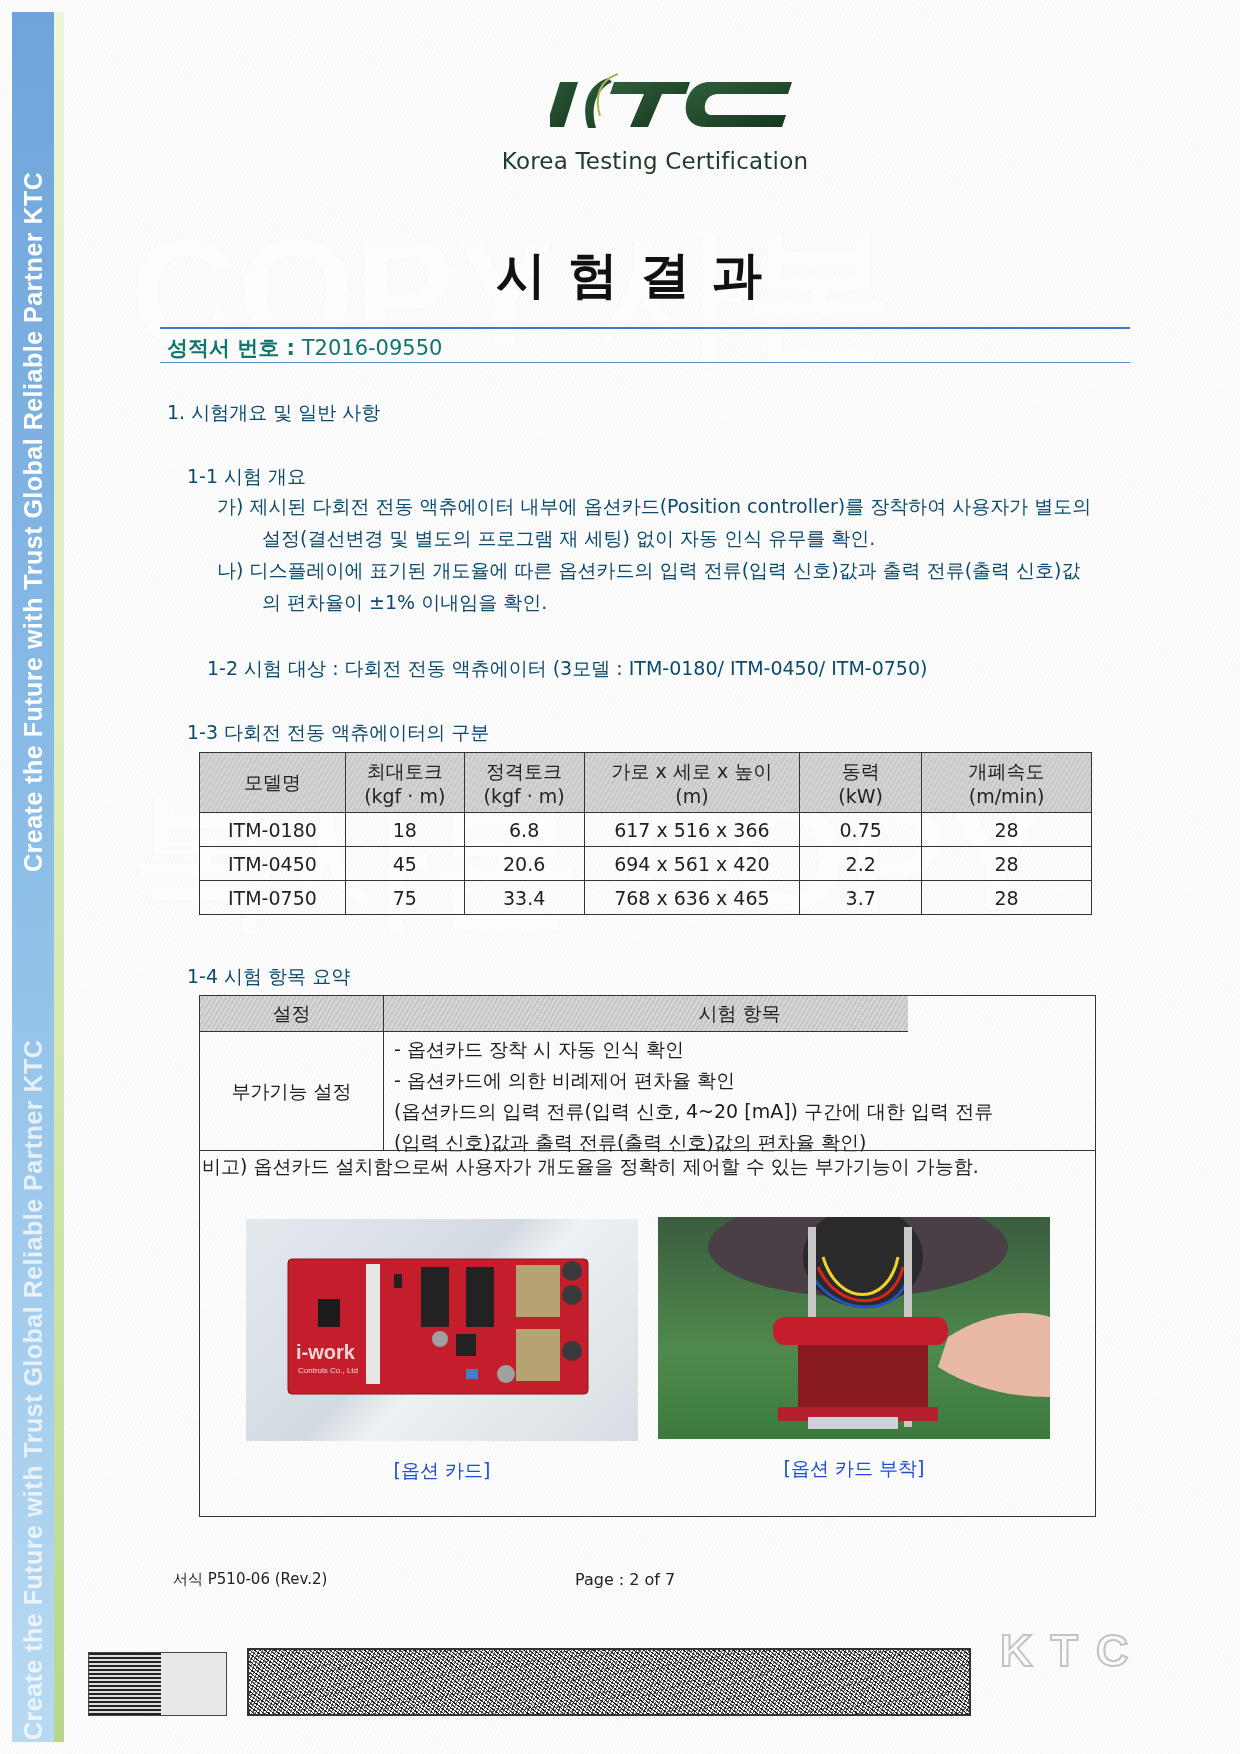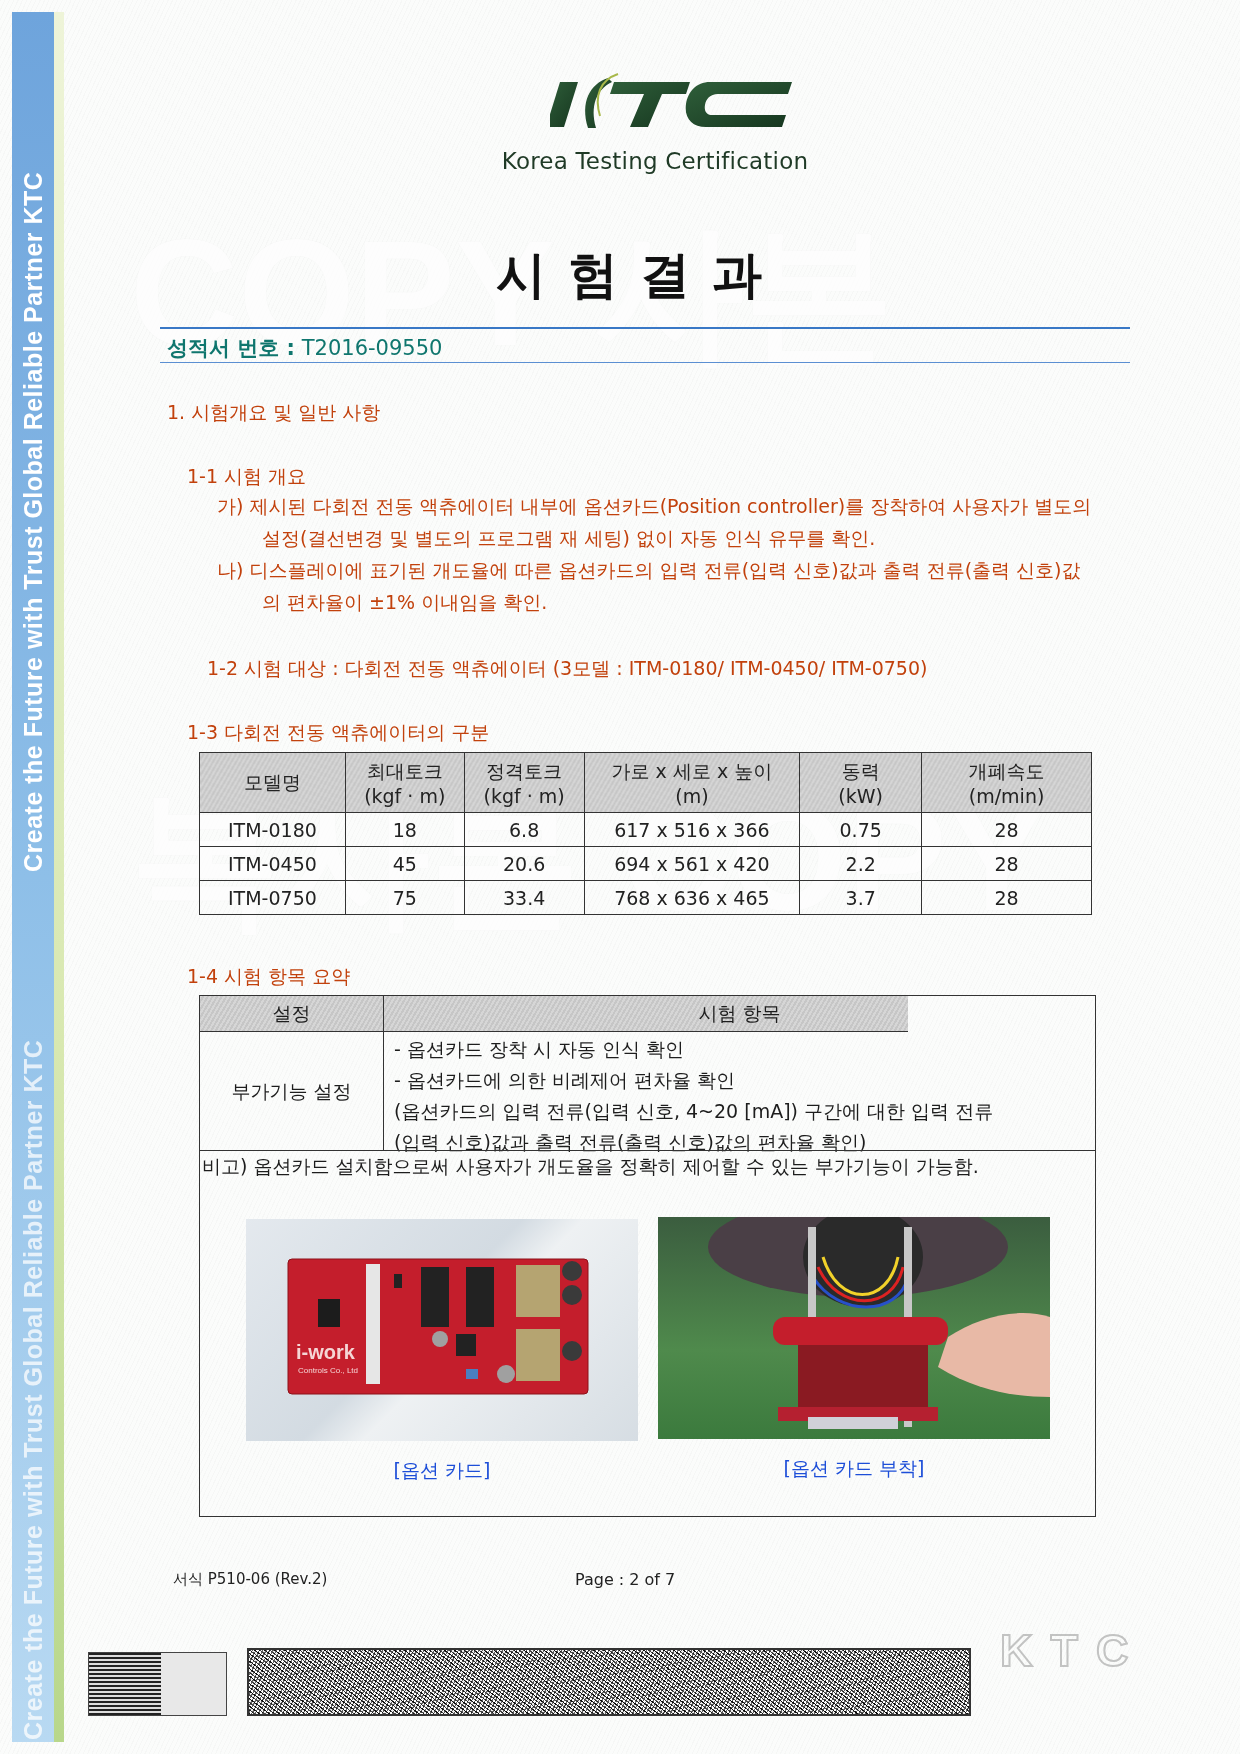--- a/index.html
+++ b/index.html
@@ -50,21 +50,21 @@
     font-size: 50px; font-weight: bold; letter-spacing: 22px; color: #111;
     padding-left: 40px;
   }
   .rule { position: absolute; left: 160px; width: 970px; background: #3978c6; }
   .rule.top { top: 327px; height: 2px; }
   .rule.bot { top: 362px; height: 1px; background: #5b8fd2; }
   .report-no {
     position: absolute; left: 167px; top: 334px; font-size: 21px; color: #0f766e;
   }
   .report-no .lbl { font-weight: bold; }
-  .text { position: absolute; font-size: 19px; color: #c2410c; white-space: nowrap; }
+  .text { position: absolute; font-size: 19px; color: #0c4a6e; white-space: nowrap; }
   table.spec {
     position: absolute; border-collapse: collapse; font-size: 19px; color: #222;
   }
   table.spec td, table.spec th {
     border: 1px solid #333; text-align: center; font-weight: normal; padding: 0;
   }
   table.spec th {
     background: repeating-linear-gradient(120deg, #d6d6d6 0 2px, #c6c6c6 2px 4px);
     margin-top: 26px;
   }

